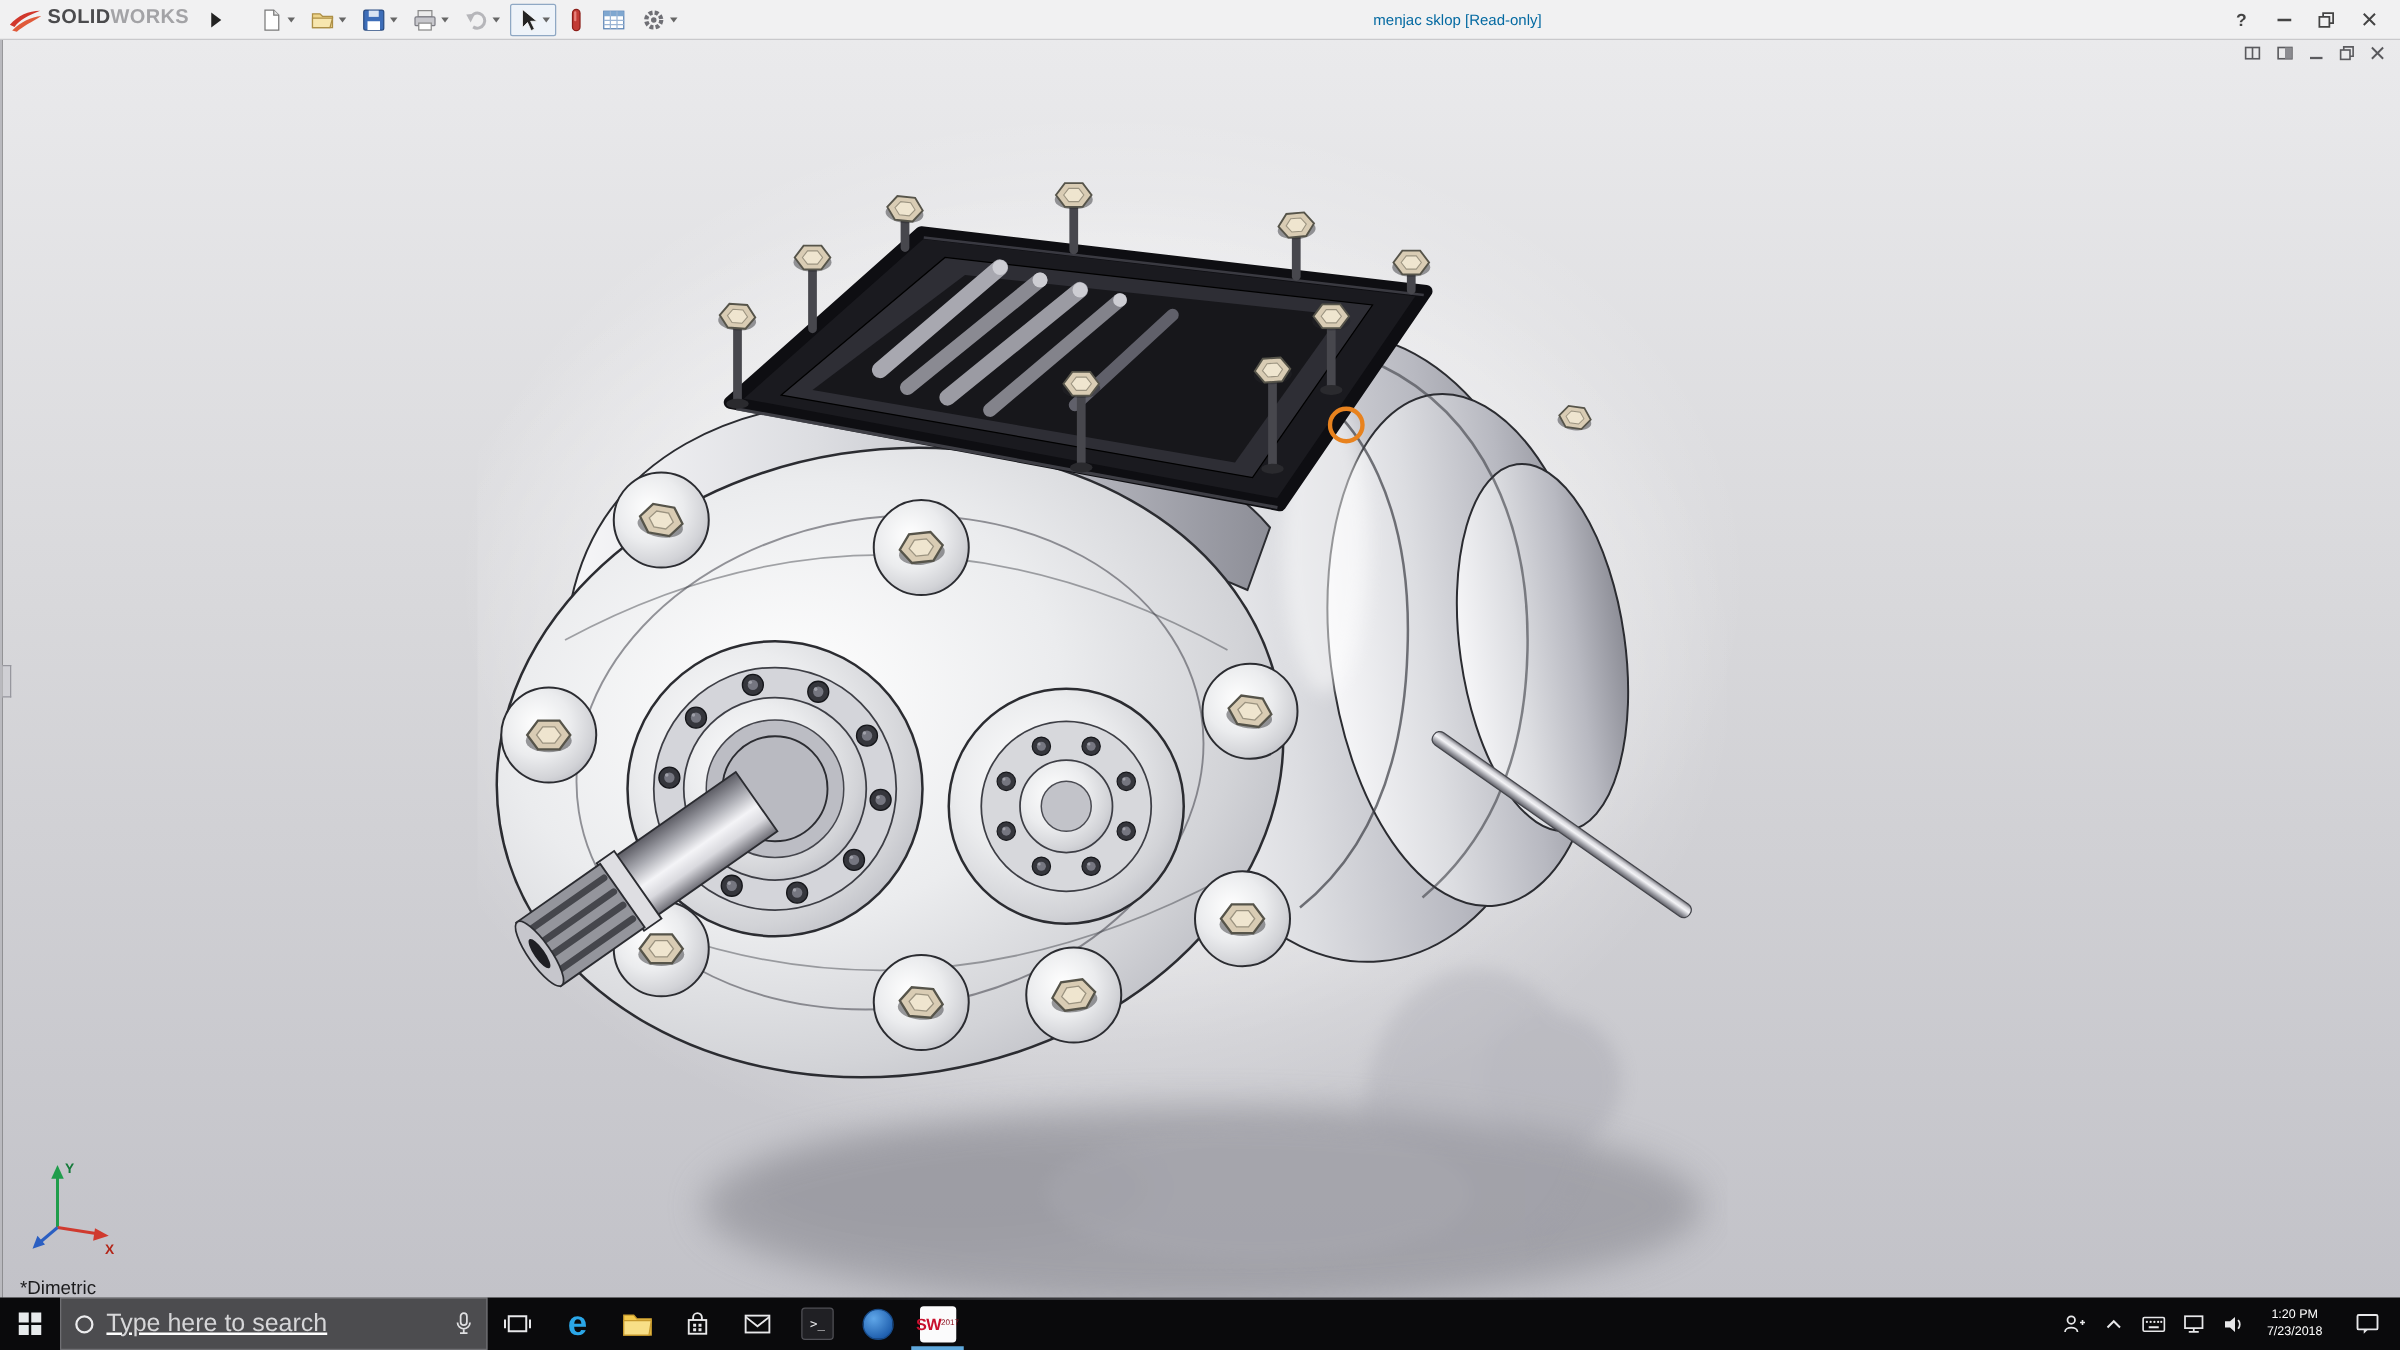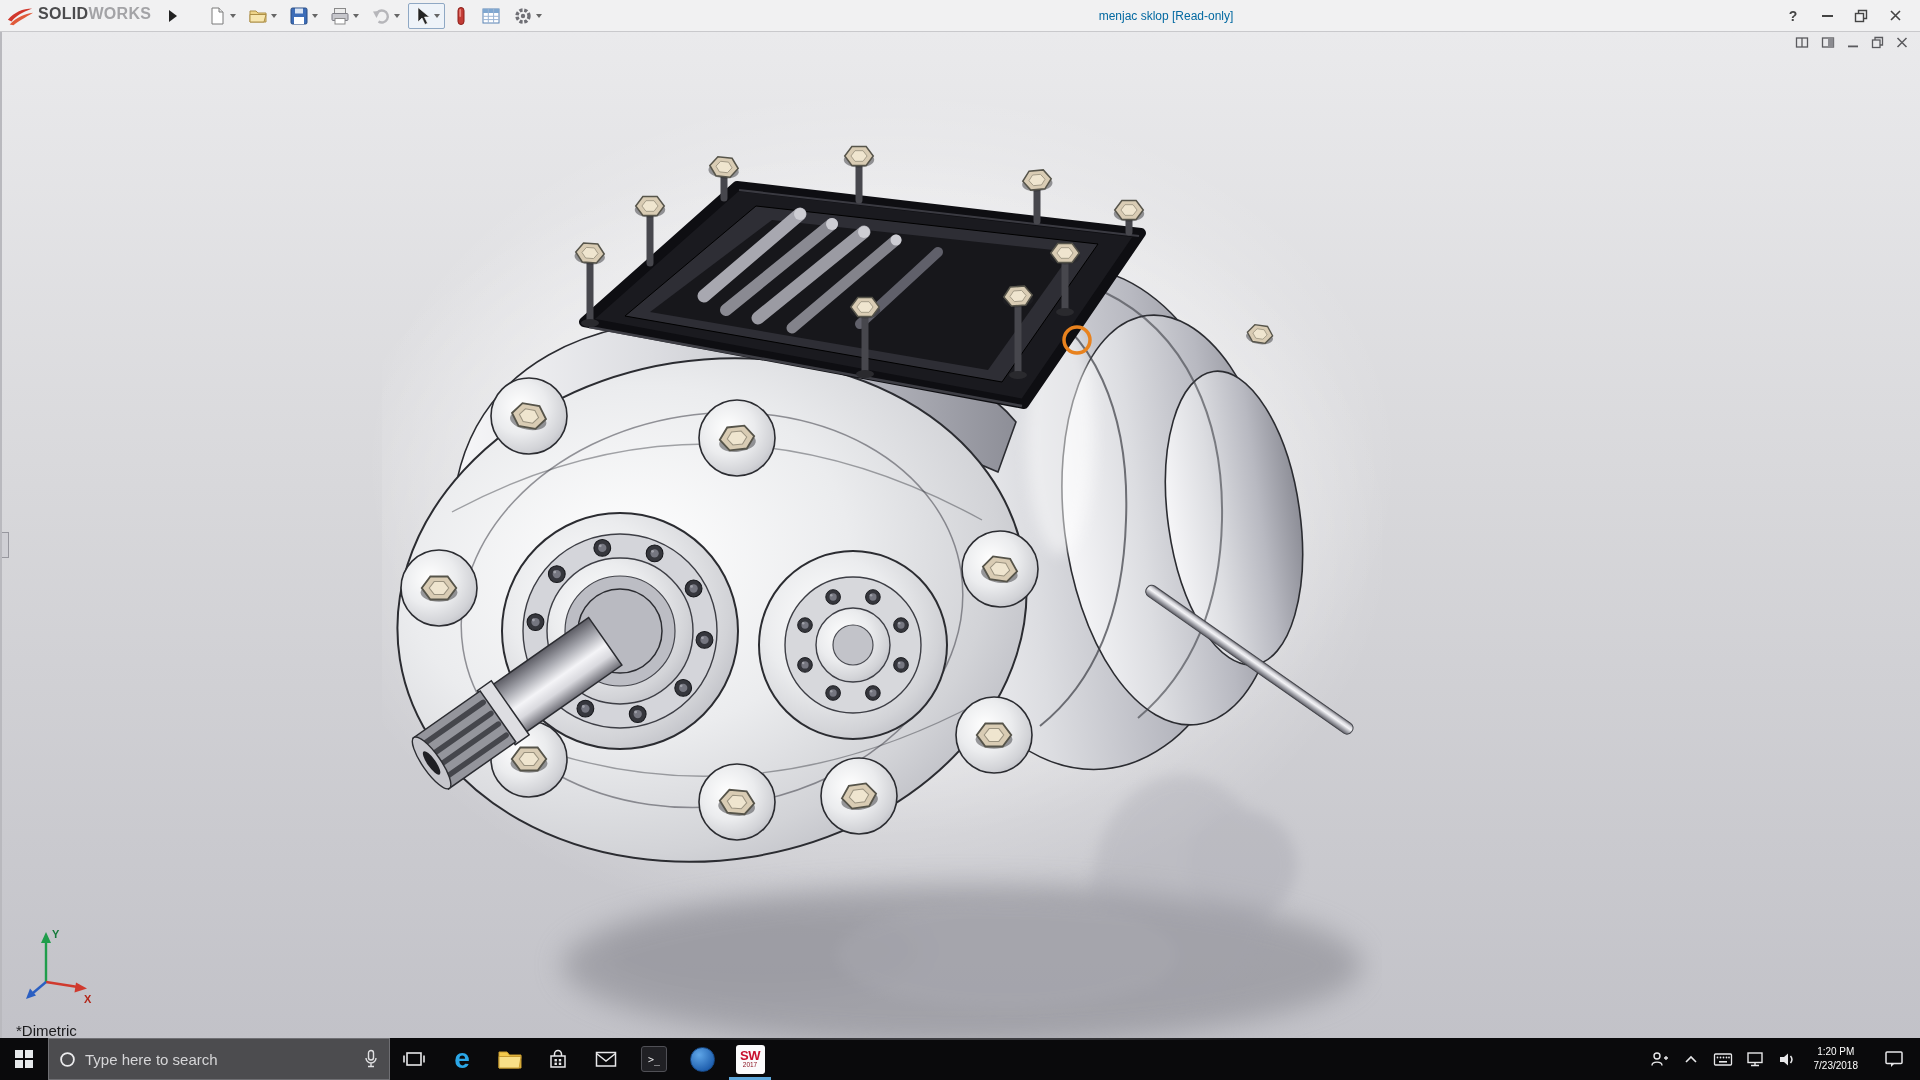--- a/index.html
+++ b/index.html
@@ -38,29 +38,29 @@
     background:#cfcfd4; border:1px solid #97979e; border-left:none; cursor:col-resize; }
   .triad { position:absolute; left:8px; bottom:26px; }
   .view-label { position:absolute; left:14px; bottom:-1px; font-size:15px; color:#1b1b1d; }
 
   
   #taskbar { width:1920px; height:42px; background:#0a0a0c; display:flex; align-items:stretch; }
   .tb-start { width:48px; display:flex; align-items:center; justify-content:center; cursor:pointer; }
   .winlogo { display:grid; grid-template-columns:8px 8px; grid-template-rows:8px 8px; gap:2px; }
   .winlogo div { background:#e7eaec; }
   .tb-search { width:342px; background:#4c4c4f; border:1px solid #6f6f73; display:flex; align-items:center; padding:0 10px; gap:9px; }
-  .tb-search input { flex:1; background:transparent; border:none; outline:none; color:#ffffff; font-size:15px;
-    font-family:"Liberation Sans", sans-serif; }
+  .tb-search input { flex:1; background:transparent; border:none; outline:none; color:#ffffff; font-size:20px;
+    font-family:"Liberation Sans", sans-serif;text-decoration:underline; }
   .tb-search input::placeholder { color:#d6d6d8; opacity:1; }
   .tb-app { width:48px; display:flex; align-items:center; justify-content:center; position:relative; cursor:pointer; }
   .edge-e { font-size:28px; font-weight:bold; color:#2ba7e8; line-height:1; }
   .crt { width:26px; height:26px; background:#202024; border:1px solid #505056; border-radius:3px;
     color:#e8e8ea; font-family:"DejaVu Sans Mono", monospace; font-size:10px; display:flex; align-items:center; justify-content:center; }
   .blueapp { width:25px; height:25px; border-radius:50%; background:radial-gradient(circle at 35% 30%, #5fa6e8, #1f5fae 75%); border:1px solid #174a88; }
-  .swicon { width:29px; height:29px; background:#fbfbfc; border-radius:3px; display:flex; flex-direction:column;
+  .swicon { width:29px; height:29px; background:#fbfbfc; border-radius:3px; display:flex; flex-direction:row;
     align-items:center; justify-content:center; line-height:1; }
   .swicon .sw-t { color:#c8102e; font-weight:bold; font-size:13px; letter-spacing:-.5px; }
   .swicon .sw-y { color:#8a1220; font-size:6.5px; }
   .app-underline { position:absolute; bottom:0; left:3px; width:42px; height:3px; background:#5fa8dc; }
   .tb-fill { flex:1; }
   .tb-tray { display:flex; align-items:center; gap:6px; padding-right:4px; }
   .tray-ic { width:26px; height:42px; display:flex; align-items:center; justify-content:center; cursor:pointer; }
   .tb-clock { color:#fff; font-size:10px; text-align:center; line-height:14px; padding:0 8px; cursor:default; }
   .tb-action { width:44px; height:42px; display:flex; align-items:center; justify-content:center; cursor:pointer; }
 </style>

